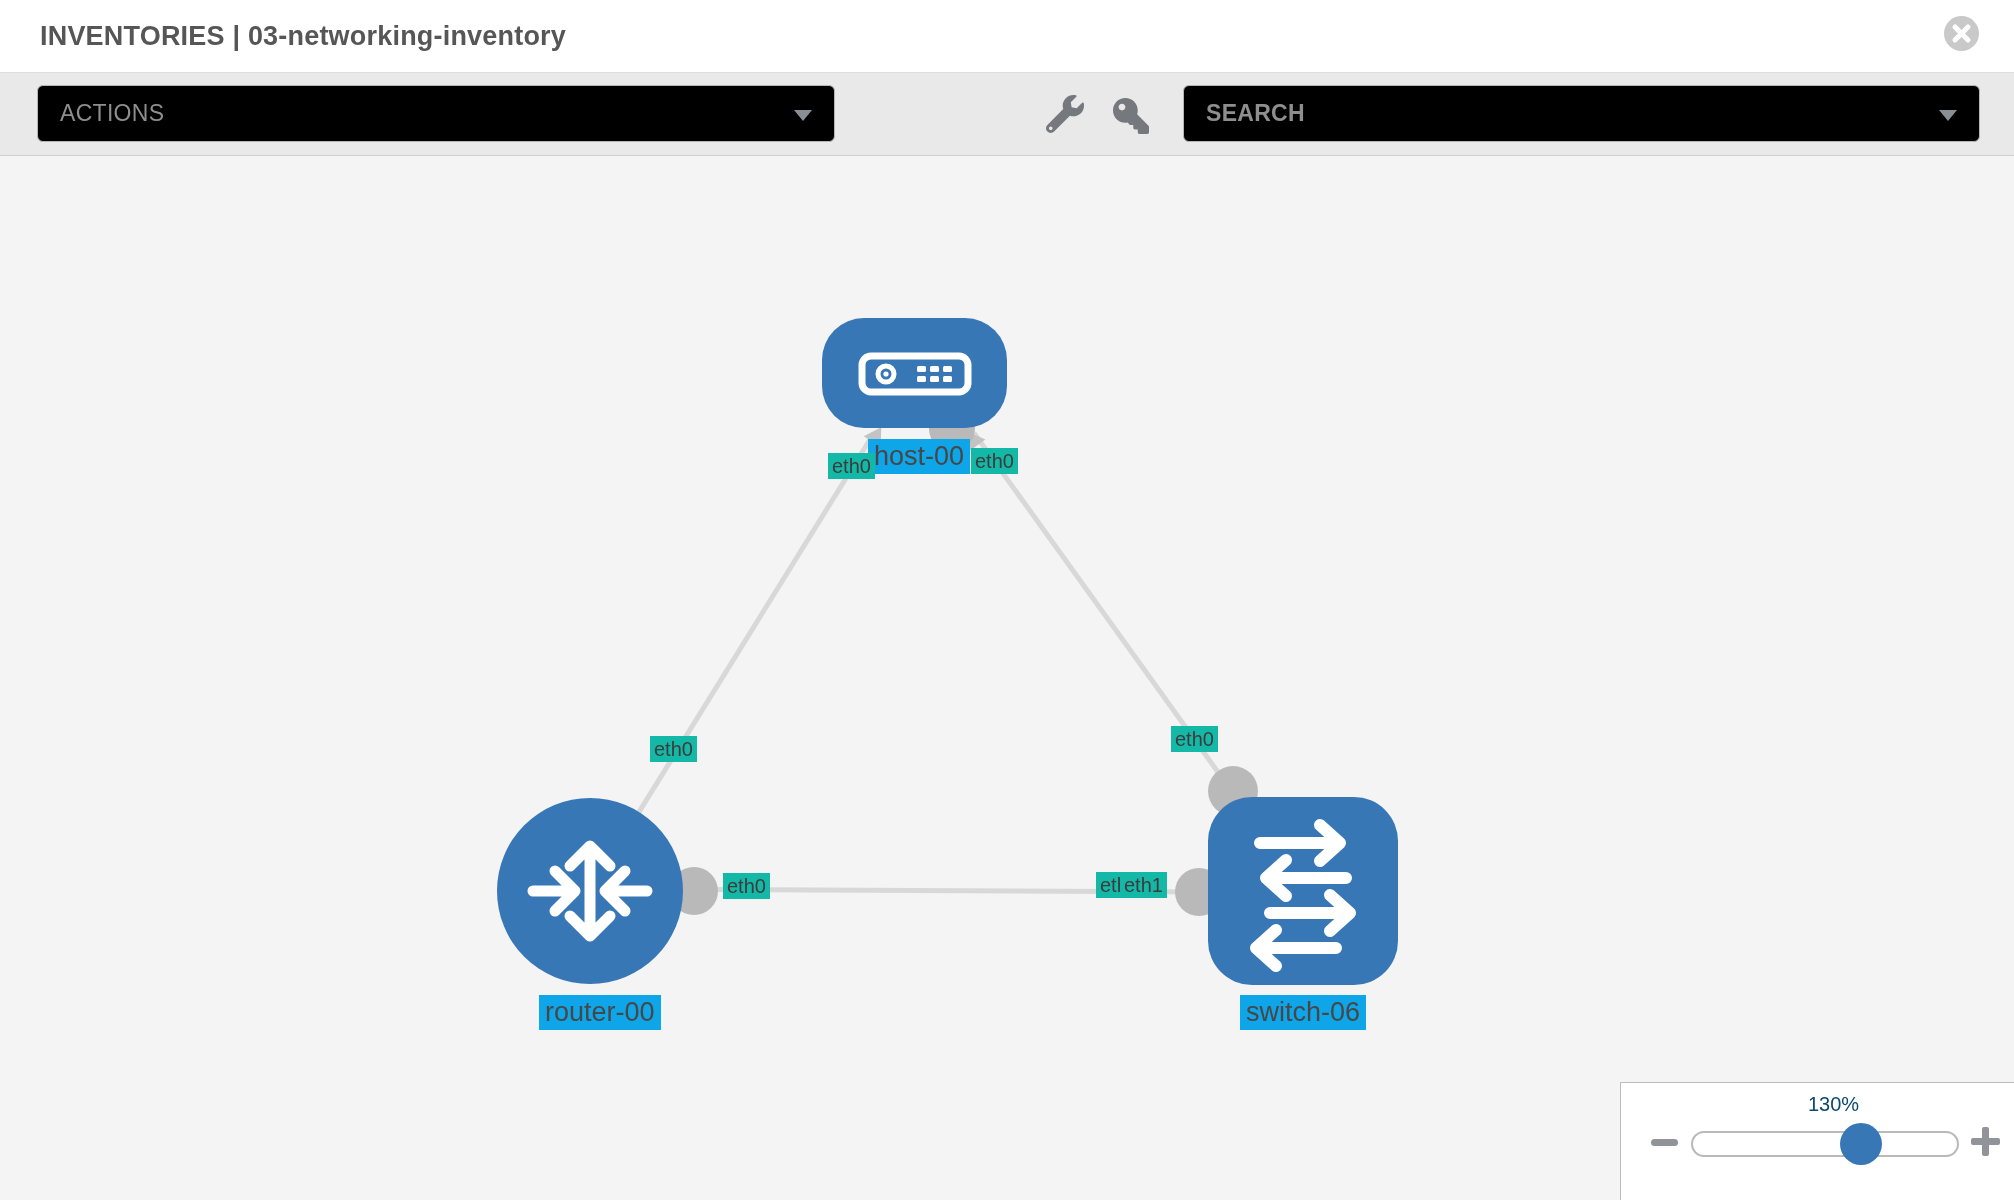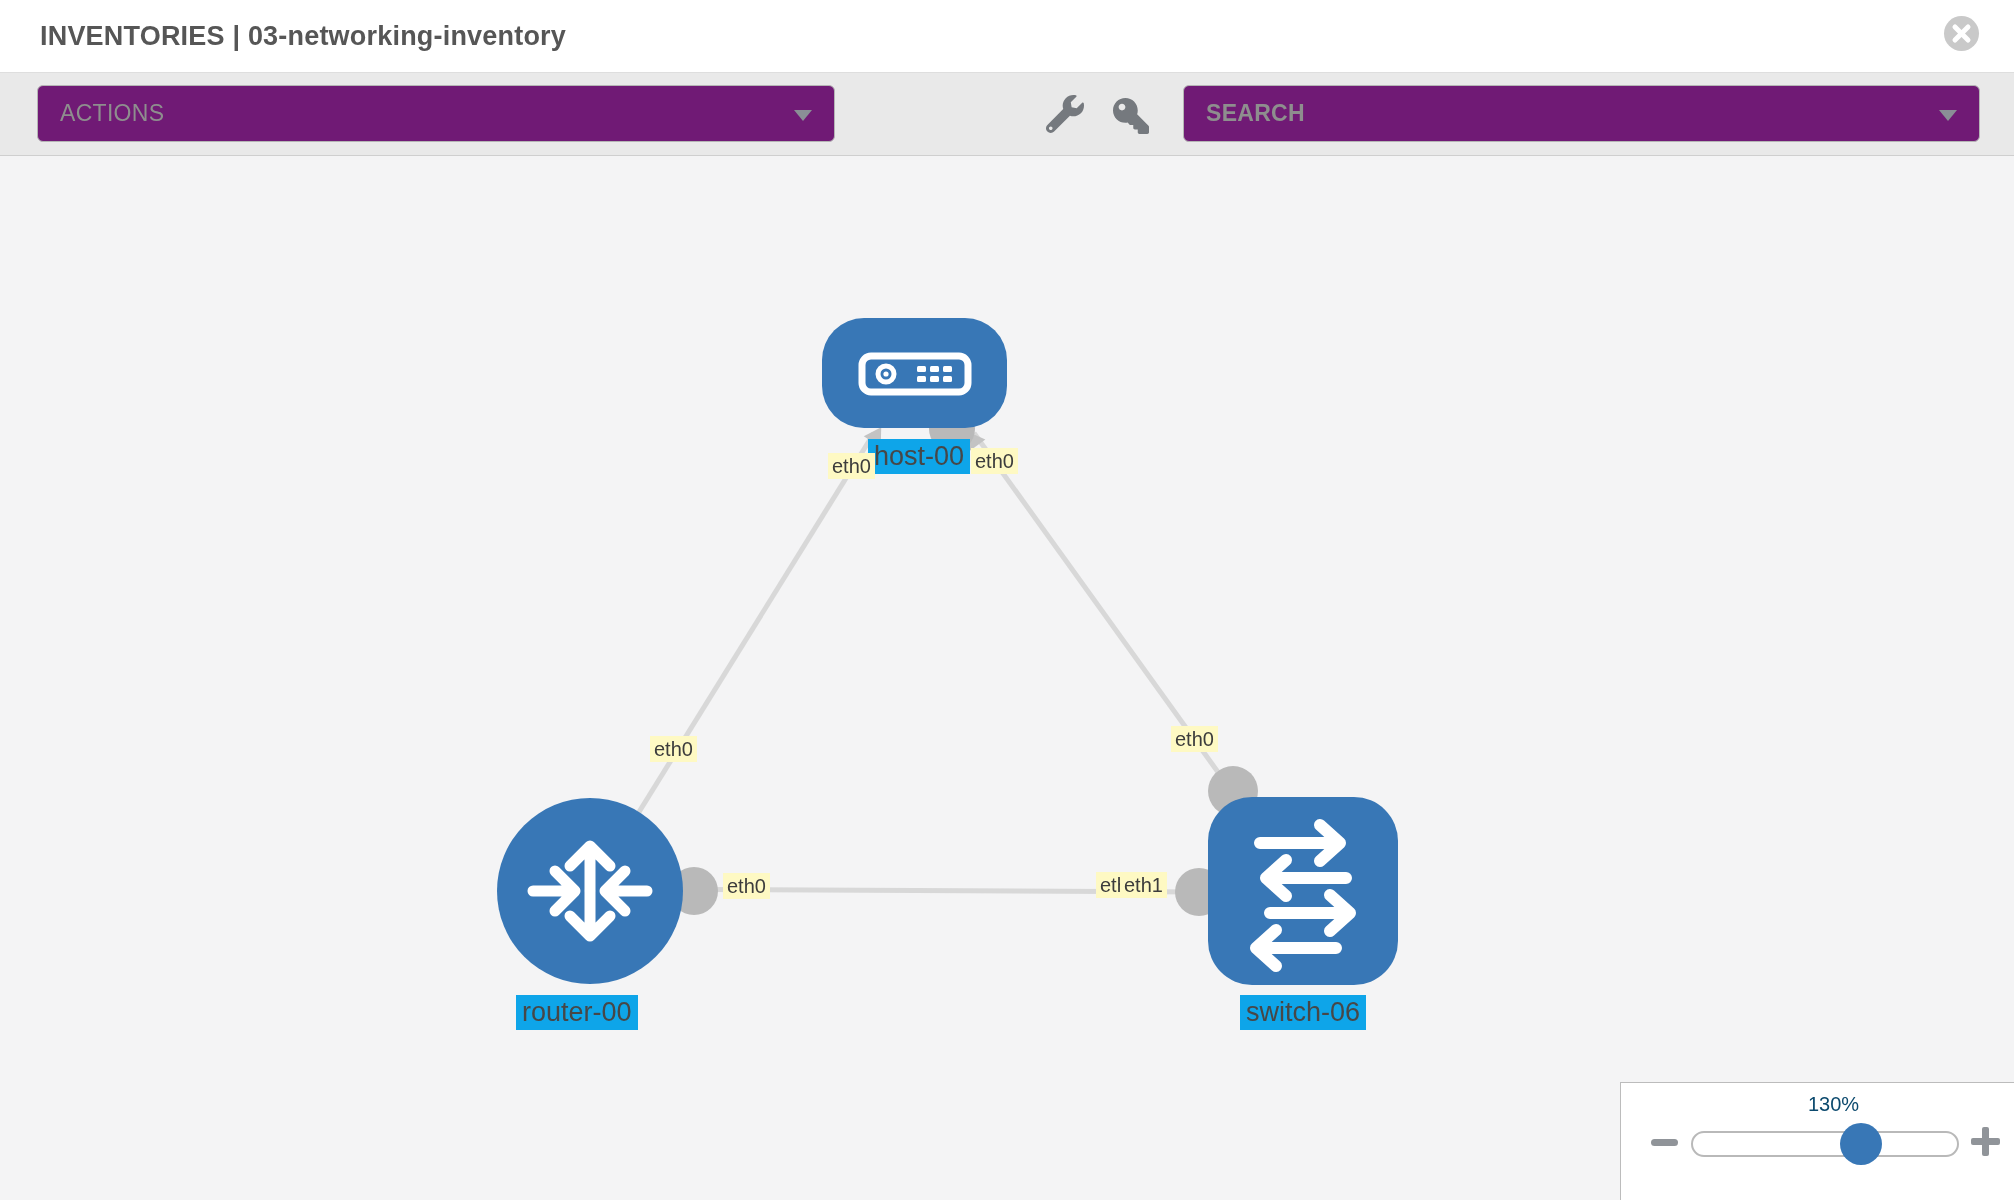--- a/index.html
+++ b/index.html
@@ -9,21 +9,21 @@
   
   #header{position:absolute;left:0;top:0;width:2014px;height:72px;background:#fff;
           border-bottom:1px solid #dedede;display:flex;align-items:center;}
   #header .title{margin-left:40px;font-size:27px;font-weight:bold;color:#565656;letter-spacing:0.2px;}
   #close-btn{position:absolute;right:35px;top:16px;width:35px;height:35px;border-radius:50%;
              background:#c9c9c9;display:flex;align-items:center;justify-content:center;cursor:pointer;}
 
   
   #toolbar{position:absolute;left:0;top:73px;width:2014px;height:82px;background:#e9e9e9;
            border-bottom:1px solid #cfcfcf;}
-  .select-box{position:absolute;top:12px;height:57px;background:#701a75;border:1px solid #b5b5b5;
+  .select-box{position:absolute;top:12px;height:57px;background:#000000;border:1px solid #b5b5b5;
               border-radius:6px;display:flex;align-items:center;box-sizing:border-box;cursor:pointer;}
   .select-box .sel-text{margin-left:22px;font-size:23px;color:#8e8e8e;letter-spacing:0.3px;}
   .caret{position:absolute;right:22px;top:24px;width:0;height:0;
          border-left:9px solid transparent;border-right:9px solid transparent;
          border-top:11px solid #8a8f96;}
   #actions-select{left:37px;width:798px;}
   #search-select{left:1183px;width:797px;font-weight:bold;}
   .tool-icon{position:absolute;cursor:pointer;}
   #wrench-btn{left:1046px;top:95px;}
   #key-btn{left:1113px;top:98px;}
@@ -34,24 +34,24 @@
 
   .node{position:absolute;background:#3877b6;cursor:pointer;}
   #node-host{left:822px;top:162px;width:185px;height:110px;border-radius:42px;}
   #node-router{left:497px;top:642px;width:186px;height:186px;border-radius:50%;}
   #node-switch{left:1208px;top:641px;width:190px;height:188px;border-radius:44px;}
   .node svg{position:absolute;left:50%;top:50%;transform:translate(-50%,-50%);}
 
   .node-label{position:absolute;background:#0ea5e9;color:#474747;font-size:27px;
               padding:2px 6px;line-height:1.15;white-space:nowrap;}
   #label-host{left:868px;top:283px;}
-  #label-router{left:516px;top:839px;}
+  #label-router{left:539px;top:839px;}
   #label-switch{left:1240px;top:839px;}
 
-  .eth-chip{position:absolute;background:#fef9c3;color:#3c3c3c;font-size:20px;
+  .eth-chip{position:absolute;background:#14b8a6;color:#3c3c3c;font-size:20px;
             padding:2px 4px;line-height:1.1;white-space:nowrap;}
   #chip-0{left:828px;top:297px;}
   #chip-1{left:971px;top:292px;}
   #chip-2{left:650px;top:580px;}
   #chip-3{left:1171px;top:570px;}
   #chip-4{left:723px;top:717px;}
   #chip-5{left:1096px;top:716px;}
   #chip-6{left:1120px;top:716px;}
 
   

